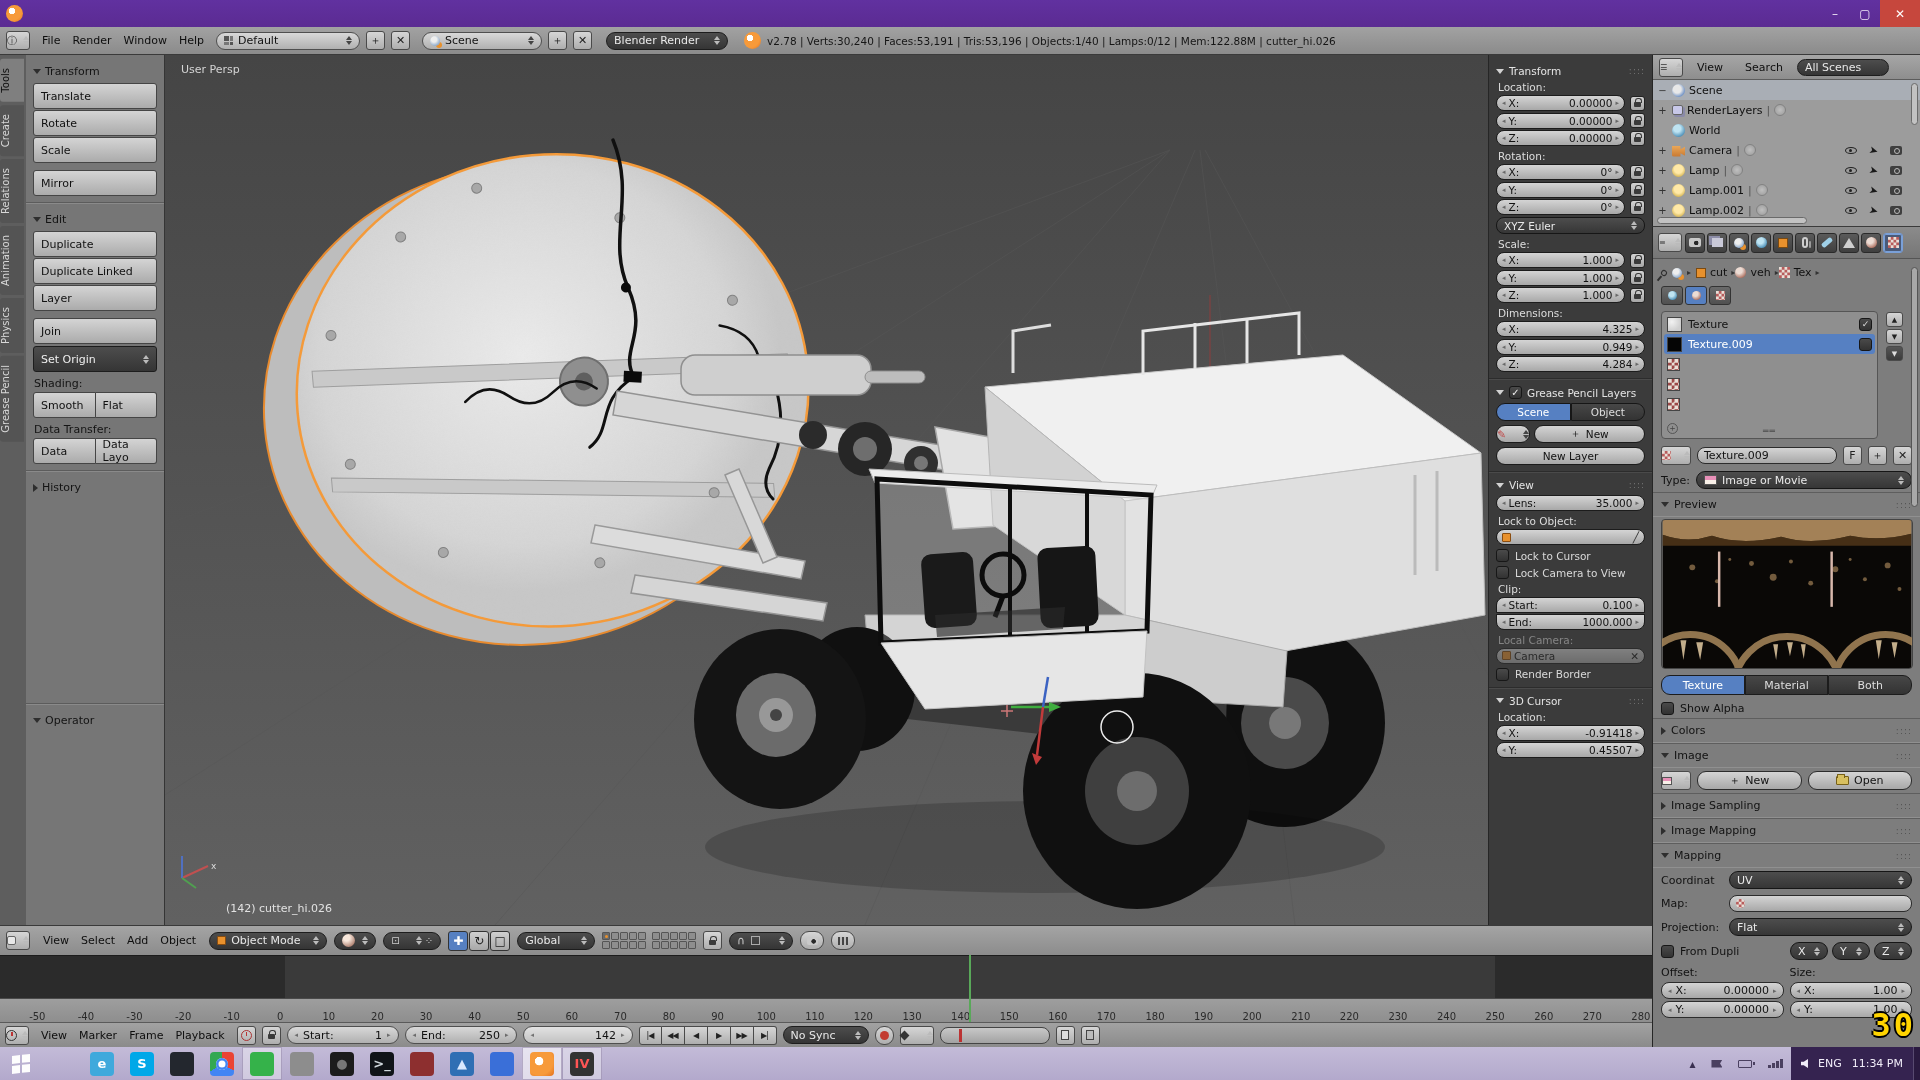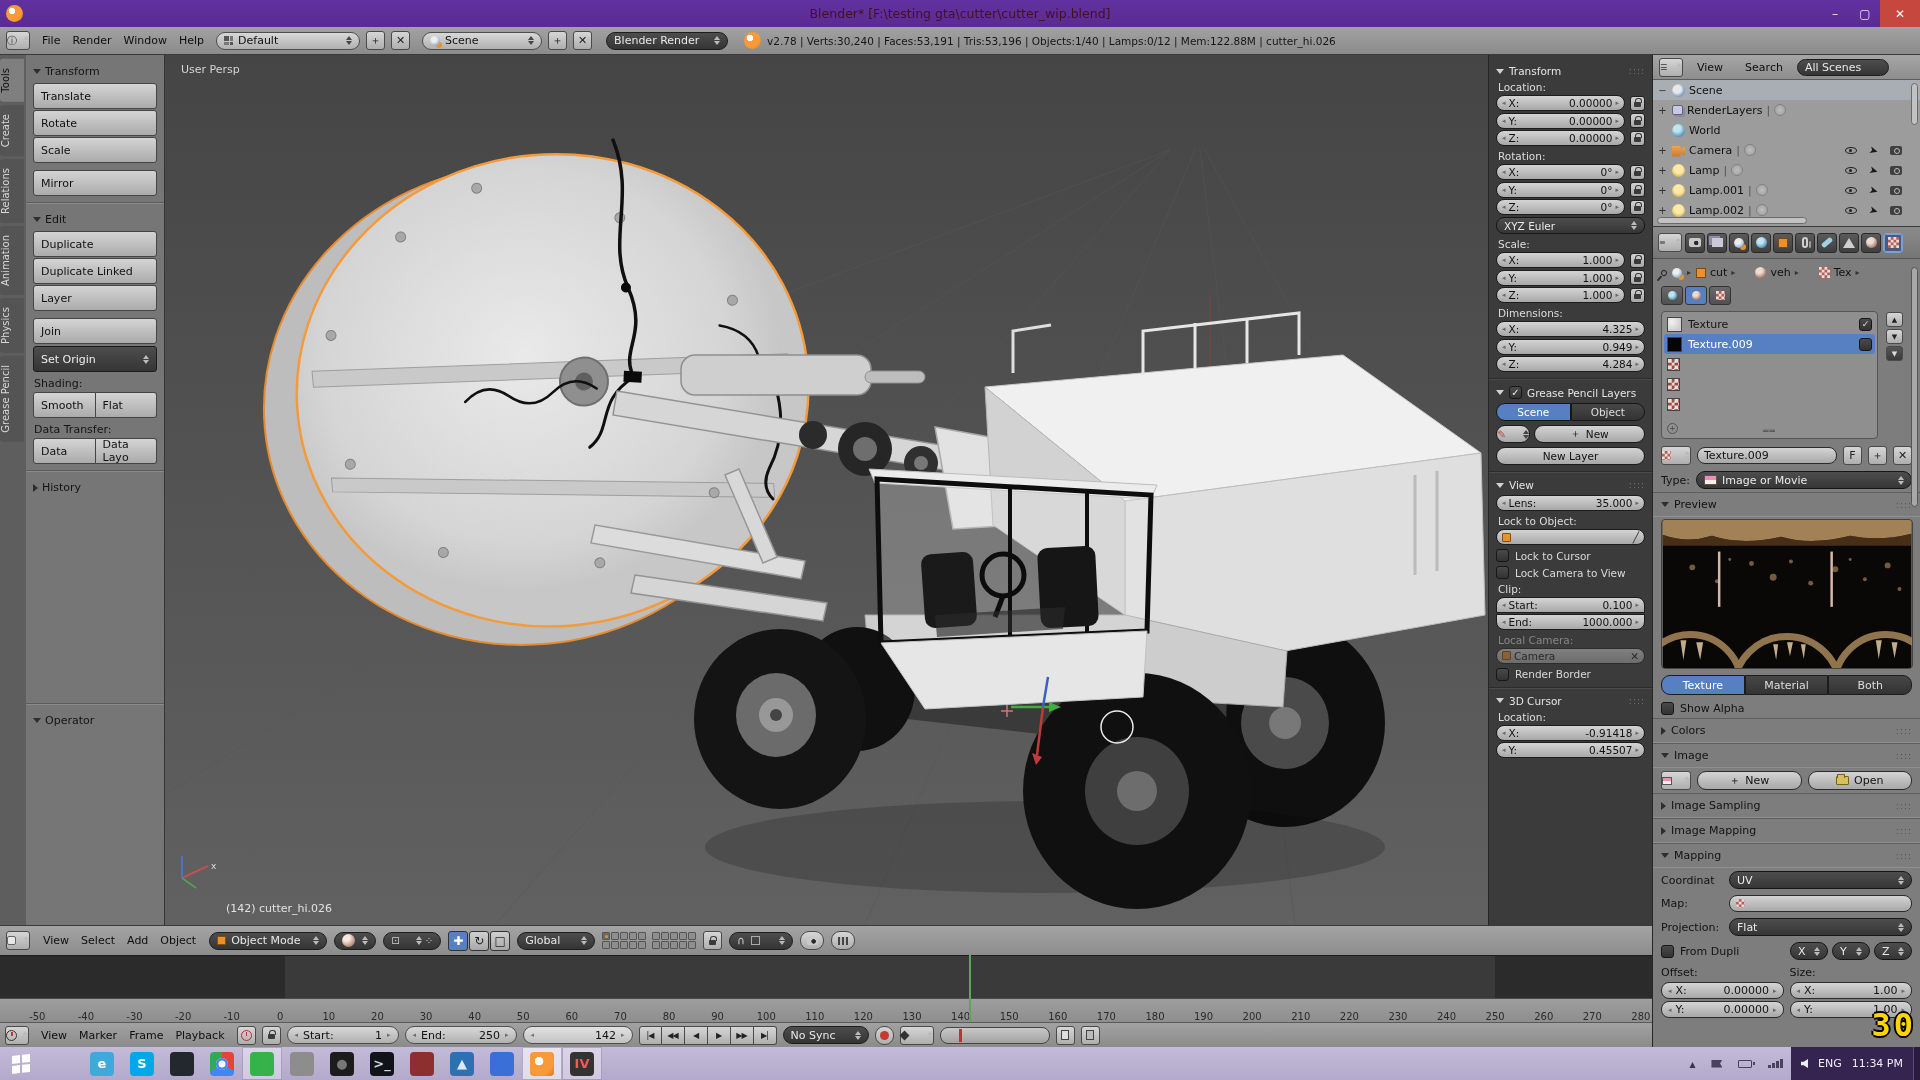--- a/index.html
+++ b/index.html
@@ -210,21 +210,20 @@
   #showdesk { width:7px; height:100%; background:#2a1a40; border-left:1px solid #584a70; }
 
   
   #osd { right:4px; bottom:36px; font-family:"DejaVu Sans Mono", monospace; font-size:32px; font-weight:bold; color:#ffd400; text-shadow:-2px 0 #000, 2px 0 #000, 0 -2px #000, 0 2px #000; letter-spacing:3px; z-index:50; }
 </style>
 </head>
 <body>
 
 <div id="titlebar" class="abs">
   <div class="blogo"></div>
-  <div id="title-text">Blender* [F:\testing gta\cutter\cutter_wip.blend]</div>
   <div id="wincontrols">
     <div class="winbtn">–</div>
     <div class="winbtn">▢</div>
     <div class="winbtn close">✕</div>
   </div>
 </div>
 
 <div id="topbar" class="abs">
   <div class="edbtn">
       <span>ⓘ</span>
@@ -874,21 +873,21 @@
         </div>
         <div class="ptab active">
           <span class="pt texture"></span>
         </div>
       </div>
   </div>
   <div id="crumb">
     <span class="pinicon"></span>
     <span class="pt scene"></span>
     <span class="crumb-sep">▸</span>
-    <span style="display:flex;align-items:center;gap:20px">
+    <span style="display:flex;align-items:center;gap:0">
         <span style="display:flex;align-items:center;gap:4px">
           <span class="pt object"></span>
           <span>cut</span>
           <span class="crumb-sep">▸</span>
         </span>
         <span style="display:flex;align-items:center;gap:4px">
           <span class="pt material"></span>
           <span>veh</span>
           <span class="crumb-sep">▸</span>
         </span>

